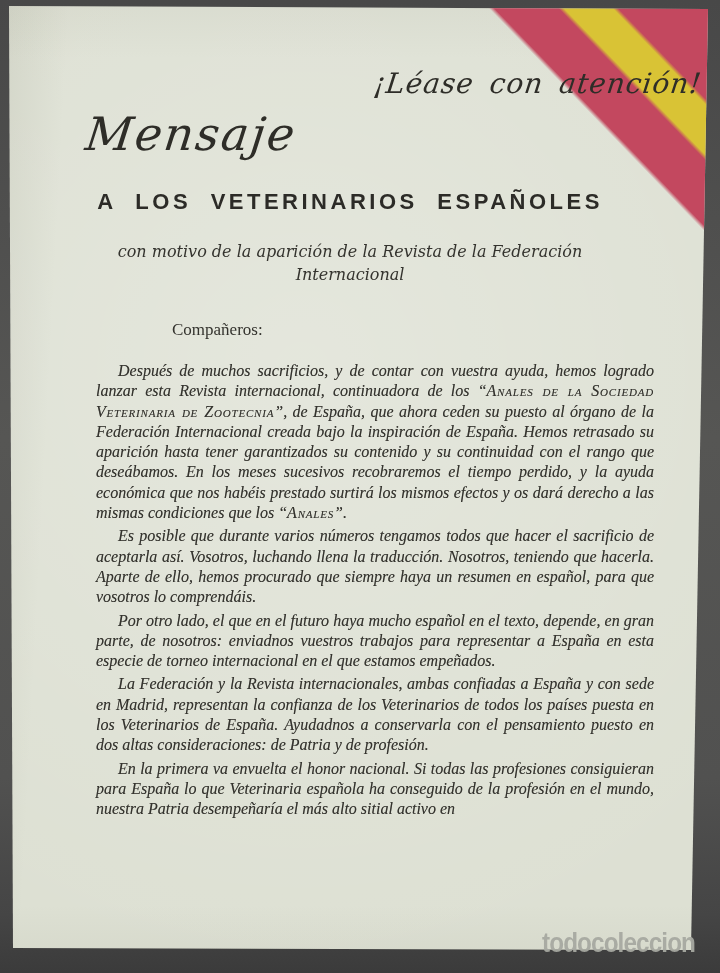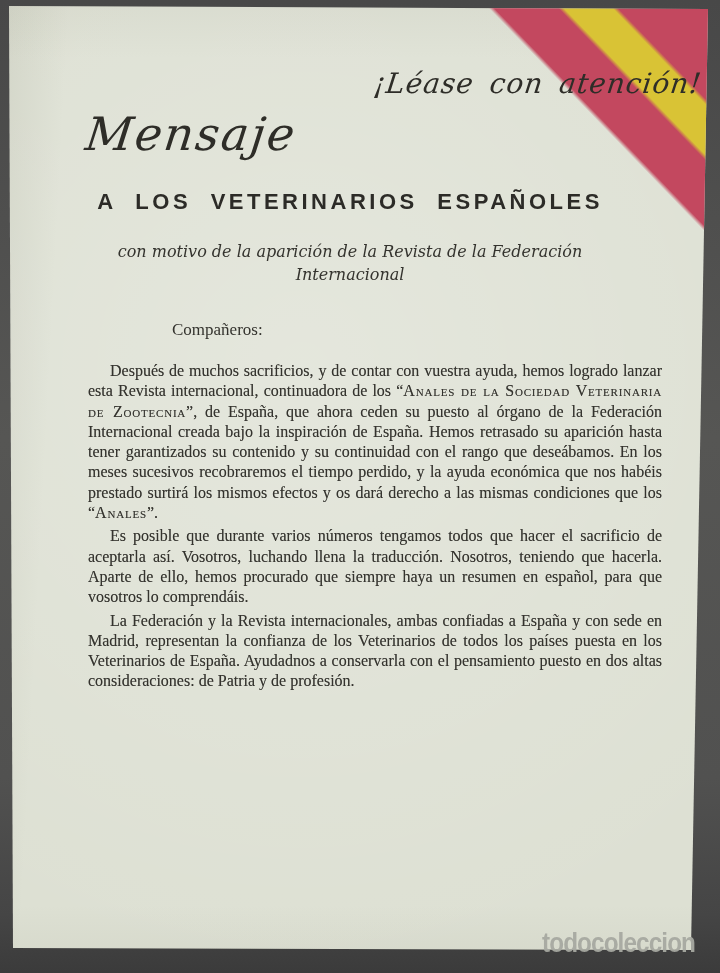--- a/index.html
+++ b/index.html
@@ -66,21 +66,21 @@
   .salutation{
     position:absolute;left:137px;top:320px;
     font-family:"Liberation Serif",serif;font-size:17px;color:var(--ink,#34332e);margin-left:35px;
   }
   .body{
     position:absolute;left:88px;top:361px;width:574px;
     font-family:"Liberation Serif",serif;font-size:16px;line-height:20.3px;
     color:var(--ink,#34332e);text-align:justify;hyphens:auto;
     text-shadow:0 0 0.5px rgba(52,51,46,0.45);
   }
-  .body p{margin:0 0 3px;text-indent:22px;}
+  .body p{margin:0 8px 3px;text-indent:22px;font-style:italic;}
   .sc{font-variant:small-caps;letter-spacing:0.8px;}
 
   .watermark{
     position:absolute;left:542px;top:928px;
     font-family:"Liberation Sans",sans-serif;font-weight:700;
     font-size:27px;letter-spacing:-1px;
     color:var(--watermark-gray,#a7a9a1);
     transform:scaleX(0.9);transform-origin:left top;
     opacity:0.95;
   }
@@ -94,17 +94,19 @@
     <div class="attention script">¡Léase con atención!</div>
     <div class="mensaje script">Mensaje</div>
     <h1 class="headline">A LOS VETERINARIOS ESPAÑOLES</h1>
     <div class="subtitle">
       <div>con motivo de la aparición de la Revista de la Federación Internacional</div>
     </div>
     <div class="salutation">Compañeros:</div>
     <div class="body">
         <p><span>Después de muchos sacrificios, y de contar con vuestra ayuda, hemos logrado lanzar esta Revista internacional, continuadora de los “</span><span class="sc">Anales de la Sociedad Veterinaria de Zootecnia</span><span>”, de España, que ahora ceden su puesto al órgano de la Federación Internacional creada bajo la inspiración de España. Hemos retrasado su aparición hasta tener garantizados su contenido y su continuidad con el rango que deseábamos. En los meses sucesivos recobraremos el tiempo perdido, y la ayuda económica que nos habéis prestado surtirá los mismos efectos y os dará derecho a las mismas condiciones que los “</span><span class="sc">Anales</span><span>”.</span></p>
         <p><span>Es posible que durante varios números tengamos todos que hacer el sacrificio de aceptarla así. Vosotros, luchando llena la traducción. Nosotros, teniendo que hacerla. Aparte de ello, hemos procurado que siempre haya un resumen en español, para que vosotros lo comprendáis.</span></p>
+        <p><span>Por otro lado, el que en el futuro haya mucho español en el texto, depende, en gran parte, de nosotros: enviadnos vuestros trabajos para representar a España en esta especie de torneo internacional en el que estamos empeñados.</span></p>
         <p><span>La Federación y la Revista internacionales, ambas confiadas a España y con sede en Madrid, representan la confianza de los Veterinarios de todos los países puesta en los Veterinarios de España. Ayudadnos a conservarla con el pensamiento puesto en dos altas consideraciones: de Patria y de profesión.</span></p>
+        <p><span>En la primera va envuelta el honor nacional. Si todas las profesiones consiguieran para España lo que Veterinaria española ha conseguido de la profesión en el mundo, nuestra Patria desempeñaría el más alto sitial activo en</span></p>
       </div>
   </div>
   <div class="watermark">todocoleccion</div>
 </div>
 
 </body></html>

